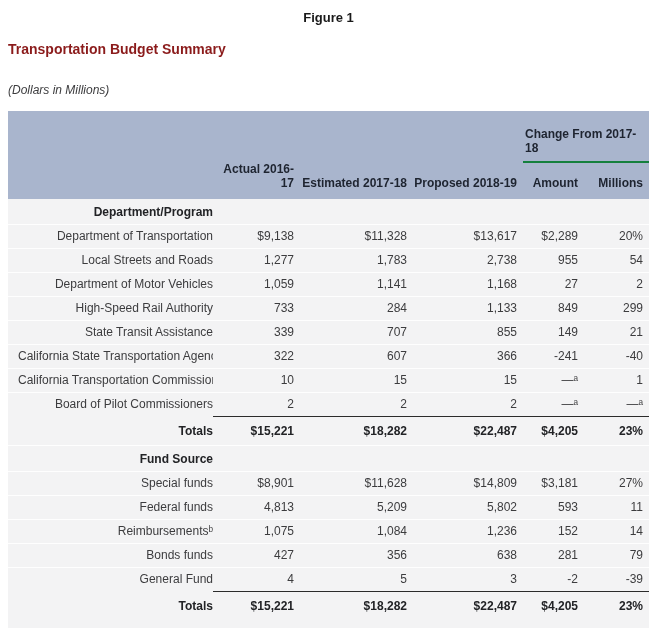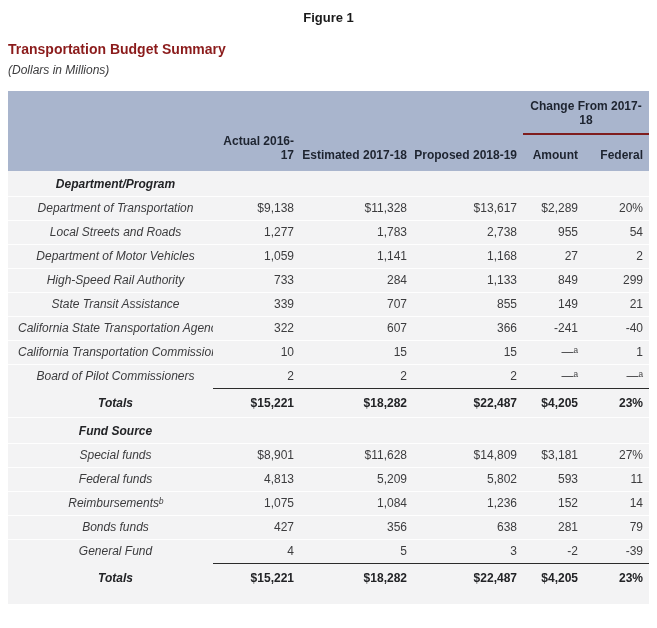--- a/index.html
+++ b/index.html
@@ -16,21 +16,21 @@
     color: #1a1a1a;
     text-align: center;
   }
   .page-title {
     margin-top: 16px;
     font-size: 14px;
     font-weight: bold;
     color: #8B1B1B;
   }
   .page-subtitle {
-    margin-top: 6px;
+    margin-top: 26px;
     font-size: 12px;
     font-style: italic;
     color: #3c3c3e;
   }
 
   .panel {
     margin-top: 14px;
     width: 641px;
     background: #F3F3F4;
     padding-bottom: 12px;
@@ -53,40 +53,39 @@
   thead th {
     background: #A9B5CD;
     color: #1e2430;
     font-weight: bold;
     text-align: right;
     vertical-align: bottom;
     padding: 0 6px 0 0;
   }
   thead tr.group-row th { height: 34px; vertical-align: middle; }
   thead tr.group-row th.change-span {
-    text-align: center;
-    border-bottom: 2px solid #7f1d1d;
-    padding: 8px 2px 6px 2px;
+    text-align: left;
+    border-bottom: 2px solid #15803d;
+    padding: 16px 2px 6px 2px;
   }
   thead tr.cols-row th { height: 30px; padding-bottom: 9px; }
   thead tr.cols-row th:first-child { text-align: left; padding-left: 10px; }
 
   tbody td {
     text-align: right;
     padding: 4px 6px 4px 0;
     line-height: 15px;
     border-top: 1px solid rgba(255,255,255,0.85);
     overflow: hidden;
     white-space: nowrap;
   }
   tbody td:first-child {
-    text-align: center;
+    text-align: right;
     padding-left: 10px;
     padding-right: 0;
-    font-style: italic;
   }
   tbody tr:first-child td { border-top: none; }
 
   tbody tr.row-section td {
     font-weight: bold;
     color: #222326;
     padding-top: 6px;
   }
   tbody tr.row-total td {
     font-weight: bold;
@@ -119,21 +118,21 @@
       <tr class="group-row">
         <th colspan="4"></th>
         <th colspan="2" class="change-span">Change From 2017-18</th>
       </tr>
       <tr class="cols-row">
         <th></th>
         <th>Actual 2016-17</th>
         <th>Estimated 2017-18</th>
         <th>Proposed 2018-19</th>
         <th>Amount</th>
-        <th>Federal</th>
+        <th>Millions</th>
       </tr>
     </thead>
     <tbody>
         <tr class="row-section">
           <td>Department/Program</td>
           <td></td>
           <td></td>
           <td></td>
           <td></td>
           <td></td>

